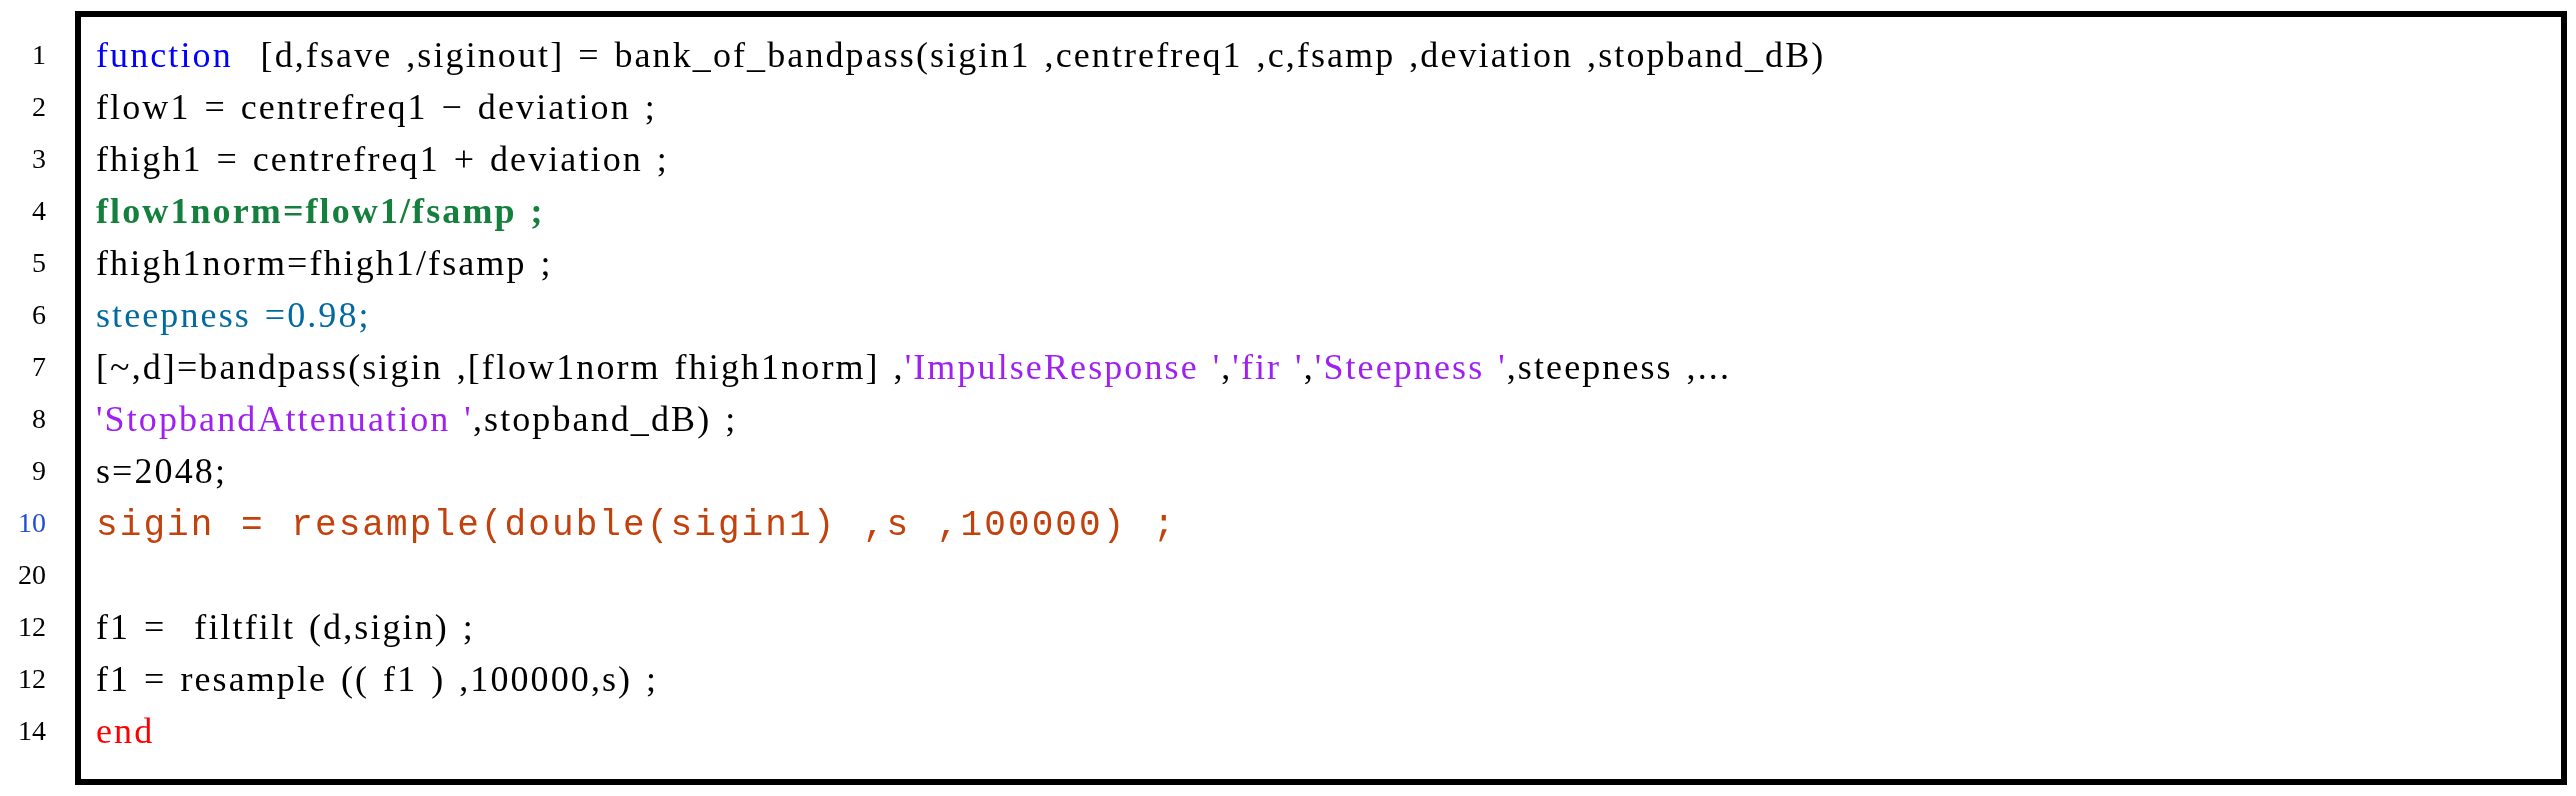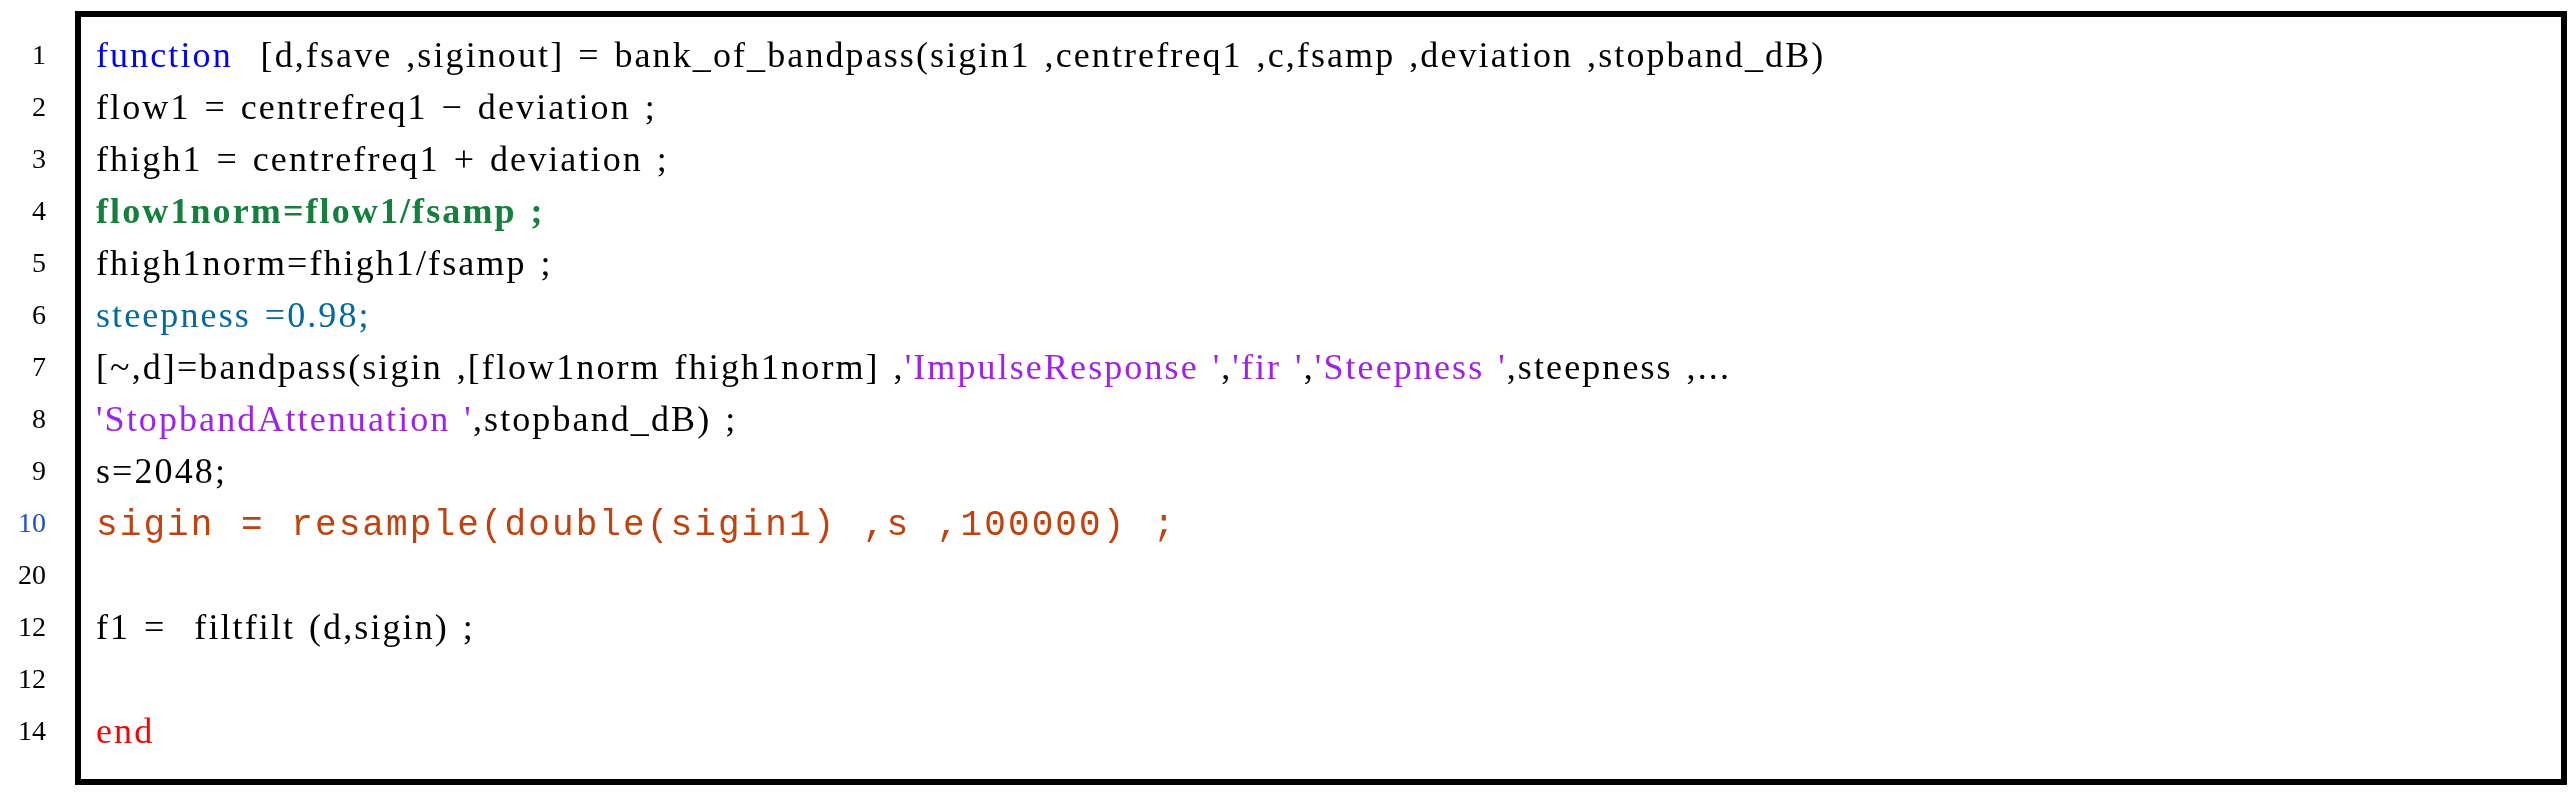--- a/index.html
+++ b/index.html
@@ -63,17 +63,17 @@
       <div class="line"><span class="lineno" style="color: rgb(0, 0, 0);">3</span><span class="code"><span style="color: rgb(0, 0, 0); text-align: right;">fhigh1 = centrefreq1 + deviation ;</span></span></div>
       <div class="line"><span class="lineno" style="color: rgb(0, 0, 0);">4</span><span class="code"><span style="color: #15803d; font-weight: bold;">flow1norm=flow1/fsamp ;</span></span></div>
       <div class="line"><span class="lineno" style="color: rgb(0, 0, 0);">5</span><span class="code"><span style="color: rgb(0, 0, 0);">fhigh1norm=fhigh1/fsamp ;</span></span></div>
       <div class="line"><span class="lineno" style="color: rgb(0, 0, 0);">6</span><span class="code"><span style="color: #0369a1; margin-top: 44px;">steepness =0.98;</span></span></div>
       <div class="line"><span class="lineno" style="color: rgb(0, 0, 0);">7</span><span class="code"><span style="color: rgb(0, 0, 0);">[~,d]=bandpass(sigin ,[flow1norm fhigh1norm] ,</span><span style="color: rgb(160, 32, 240);">'ImpulseResponse '</span><span style="color: rgb(0, 0, 0);">,</span><span style="color: rgb(160, 32, 240);">'fir '</span><span style="color: rgb(0, 0, 0);">,</span><span style="color: rgb(160, 32, 240);">'Steepness '</span><span style="color: rgb(0, 0, 0);">,steepness ,...</span></span></div>
       <div class="line"><span class="lineno" style="color: rgb(0, 0, 0);">8</span><span class="code"><span style="color: rgb(160, 32, 240);">'StopbandAttenuation '</span><span style="color: rgb(0, 0, 0);">,stopband_dB) ;</span></span></div>
       <div class="line"><span class="lineno" style="color: rgb(0, 0, 0);">9</span><span class="code"><span style="color: rgb(0, 0, 0);">s=2048;</span></span></div>
       <div class="line"><span class="lineno" style="color: #1d4ed8;">10</span><span class="code"><span style="color: #c2410c; font-family: Liberation Mono, monospace;">sigin = resample(double(sigin1) ,s ,100000) ;</span></span></div>
       <div class="line"><span class="lineno" style="color: rgb(0, 0, 0);">20</span><span class="code"></span></div>
       <div class="line"><span class="lineno" style="color: rgb(0, 0, 0);">12</span><span class="code"><span style="color: rgb(0, 0, 0); text-align: center;">f1 =  filtfilt (d,sigin) ;</span></span></div>
-      <div class="line"><span class="lineno" style="color: rgb(0, 0, 0);">12</span></div>
+      <div class="line"><span class="lineno" style="color: rgb(0, 0, 0);">12</span><span class="code"><span style="color: rgb(0, 0, 0);">f1 = resample (( f1 ) ,100000,s) ;</span></span></div>
       <div class="line"><span class="lineno" style="color: rgb(0, 0, 0);">14</span><span class="code"><span style="color: rgb(255, 0, 0);">end</span></span></div>
     </div>
 </div>
 
 
 </body></html>

